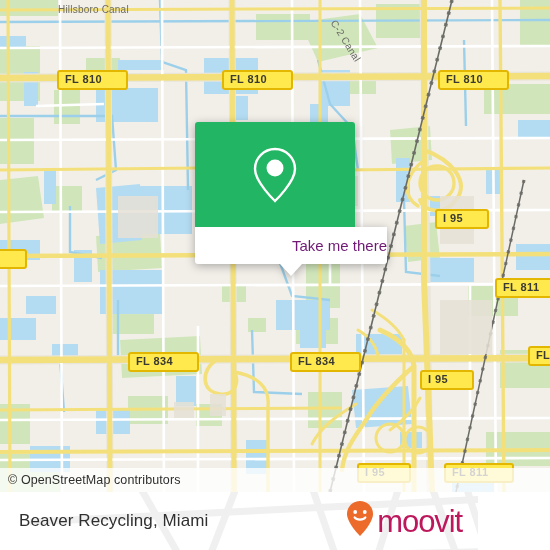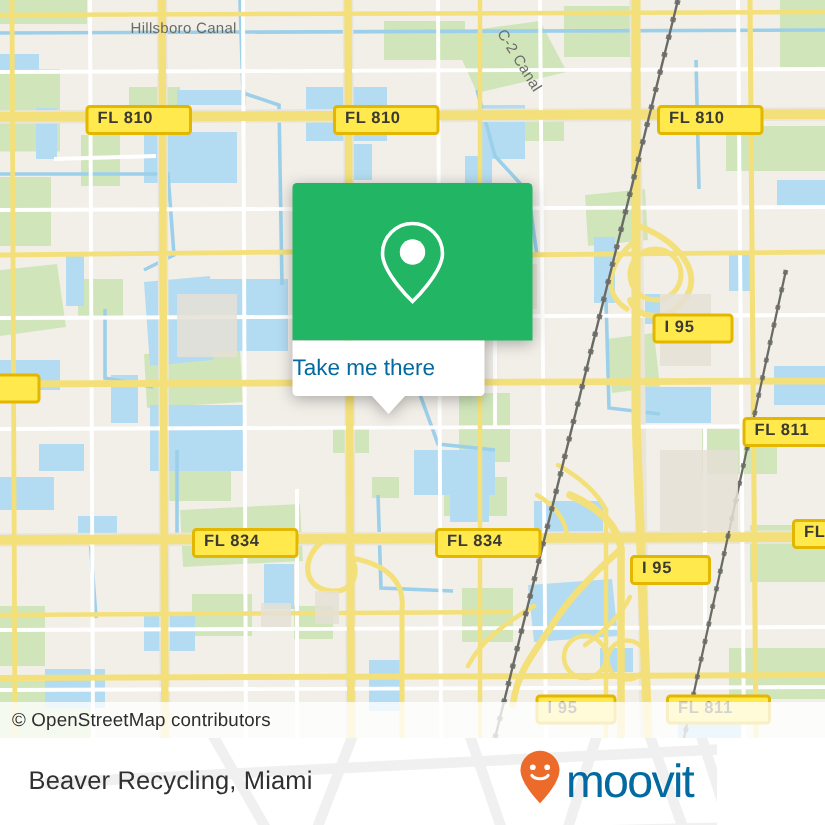--- a/index.html
+++ b/index.html
@@ -51,25 +51,25 @@
   }
   .popup-top{
     width:160px;height:105px;
     background:#22b563;
     border-radius:3px 3px 0 0;
     display:flex;align-items:center;justify-content:center;
   }
   .pin-ico{display:block;}
   .popup-btn{
     position:relative;
-    width:128px;height:37px;
+    width:192px;height:37px;
     background:#ffffff;
     border-radius:0 0 3px 3px;
-    display:flex;align-items:center;justify-content:flex-start;
-    color:#0369a1;
+    display:flex;align-items:center;justify-content:flex-end;
+    color:#701a75;
     font-size:15px;
     cursor:pointer;
   }
   .popup-tail{
     position:absolute;left:50%;top:100%;margin-left:-11px;
     width:0;height:0;
     border-left:11px solid transparent;
     border-right:11px solid transparent;
     border-top:12px solid #ffffff;
   }
@@ -92,21 +92,21 @@
   .footer-watermark{position:absolute;left:0;top:-30px;width:550px;height:120px;opacity:1;}
   .footer-title{
     position:absolute;left:19px;top:50%;transform:translateY(-50%);
     font-size:17px;color:#303030;letter-spacing:.1px;white-space:nowrap;
   }
   .brand{
     position:absolute;right:16px;top:50%;transform:translateY(-50%);
     display:flex;align-items:center;gap:2px;
   }
   .brand-word{
-    font-size:31px;color:#0369a1;letter-spacing:-1.1px;
+    font-size:31px;color:#be185d;letter-spacing:-1.1px;
     line-height:31px;font-weight:normal;
   }
 </style>
 </head>
 <body>
 
 <div class="app">
 
   <div class="map">
 
@@ -283,21 +283,21 @@
       <g fill="#e6e1d6" opacity=".85">
         <rect x="118" y="196" width="40" height="42"></rect>
         <rect x="330" y="176" width="28" height="30"></rect>
         <rect x="440" y="300" width="52" height="54"></rect>
         <rect x="440" y="196" width="34" height="48"></rect>
         <rect x="174" y="402" width="20" height="16"></rect>
         <rect x="210" y="394" width="16" height="22"></rect>
       </g>
     </svg>
 
-    <div class="maplabel" style="left:58px;top:14px;margin-left:29px;">Hillsboro Canal</div>
+    <div class="maplabel" style="left:58px;top:4px;">Hillsboro Canal</div>
     <div class="maplabel rot" style="left:338px;top:18px;">C-2 Canal</div>
 
     <div class="shield" style="left:57px;top:70px;">FL 810</div>
     <div class="shield" style="left:222px;top:70px;">FL 810</div>
     <div class="shield" style="left:438px;top:70px;">FL 810</div>
     <div class="shield" style="left:-14px;top:249px;">1</div>
     <div class="shield" style="left:435px;top:209px;">I 95</div>
     <div class="shield" style="left:495px;top:278px;">FL 811</div>
     <div class="shield" style="left:128px;top:352px;">FL 834</div>
     <div class="shield" style="left:290px;top:352px;">FL 834</div>

